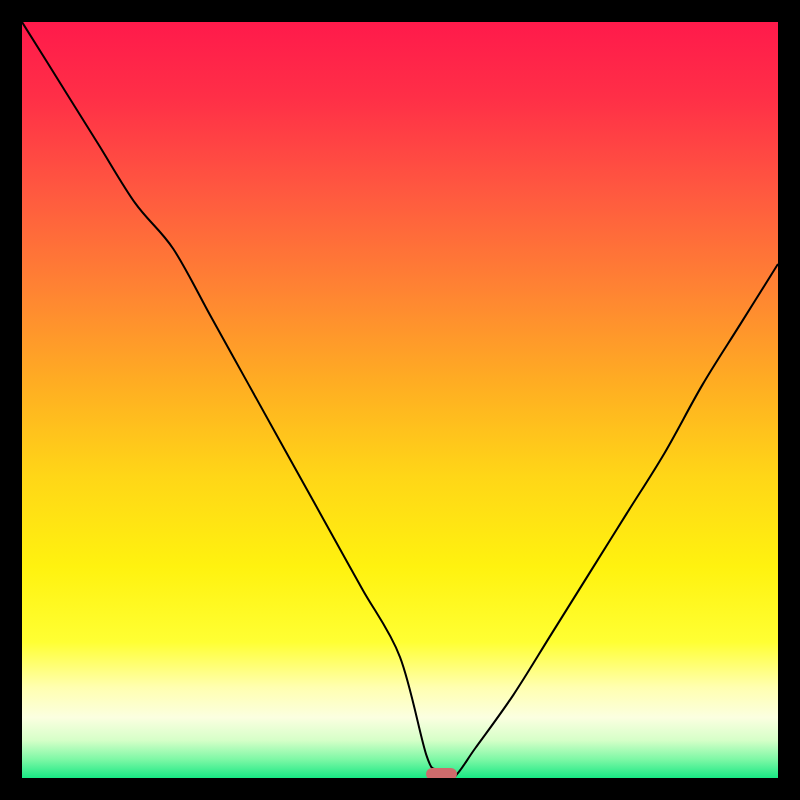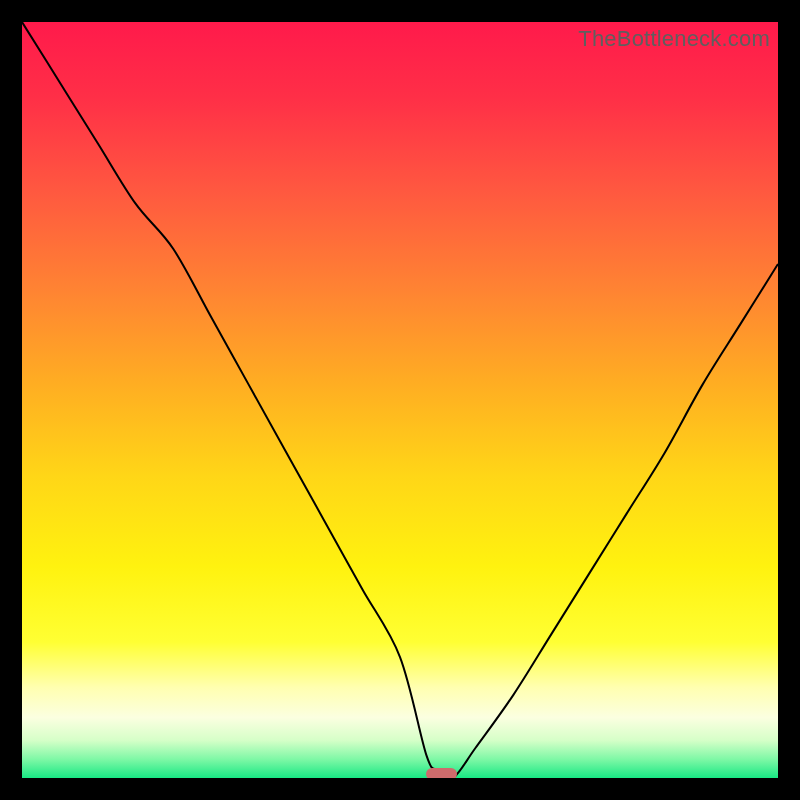--- a/index.html
+++ b/index.html
@@ -71,21 +71,20 @@
             <stop offset="88%" stop-color="#ffffb0"></stop>
             <stop offset="92%" stop-color="#fbffe0"></stop>
             <stop offset="95%" stop-color="#d6ffc8"></stop>
             <stop offset="97.5%" stop-color="#7ff8a6"></stop>
             <stop offset="100%" stop-color="#18e884"></stop>
           </linearGradient>
       </defs>
       <rect x="0" y="0" width="100" height="100" fill="url(#bg-grad)"></rect>
     </svg>
 
-    <div class="watermark">TheBottleneck.com</div>
 
     <svg class="curve" viewBox="0 0 100 100" preserveAspectRatio="none">
       <path id="curve-path" fill="none" stroke-width="2" vector-effect="non-scaling-stroke" d="M 0 0 C 0.8333333333333334 1.3333333333333333, 3.333333333333333 5.333333333333334, 5 8 C 6.666666666666667 10.666666666666666, 8.333333333333334 13.333333333333334, 10 16 C 11.666666666666666 18.666666666666668, 13.333333333333334 21.666666666666668, 15 24 C 16.666666666666668 26.333333333333332, 18.333333333333332 27.5, 20 30 C 21.666666666666668 32.5, 23.333333333333332 36, 25 39 C 26.666666666666668 42, 28.333333333333332 45, 30 48 C 31.666666666666668 51, 33.333333333333336 54, 35 57 C 36.666666666666664 60, 38.333333333333336 63, 40 66 C 41.666666666666664 69, 43.333333333333336 72, 45 75 C 46.666666666666664 78, 48.583333333333336 80.33333333333333, 50 84 C 51.416666666666664 87.66666666666667, 52.666666666666664 94.5, 53.5 97 C 54.333333333333336 99.5, 54.41666666666667 98.5, 55.00000000000001 99 C 55.58333333333334 99.5, 56.16666666666666 100.5, 56.99999999999999 100 C 57.83333333333333 99.5, 58.666666666666664 97.83333333333333, 60 96 C 61.333333333333336 94.16666666666667, 63.333333333333336 91.5, 65 89 C 66.66666666666667 86.5, 68.33333333333333 83.66666666666667, 70 81 C 71.66666666666667 78.33333333333333, 73.33333333333333 75.66666666666667, 75 73 C 76.66666666666667 70.33333333333333, 78.33333333333333 67.66666666666667, 80 65 C 81.66666666666667 62.333333333333336, 83.33333333333333 59.833333333333336, 85 57 C 86.66666666666667 54.166666666666664, 88.33333333333333 50.833333333333336, 90 48 C 91.66666666666667 45.166666666666664, 93.33333333333333 42.666666666666664, 95 40 C 96.66666666666667 37.333333333333336, 99.16666666666667 33.333333333333336, 100 32" stroke="#000000"></path>
     </svg>
 
     <div class="marker" id="min-marker" style="left: 404.46px; width: 30.24px; bottom: -2px; background: rgb(206, 107, 108);"></div>
   </div>
 </div>
 
 </body></html>

